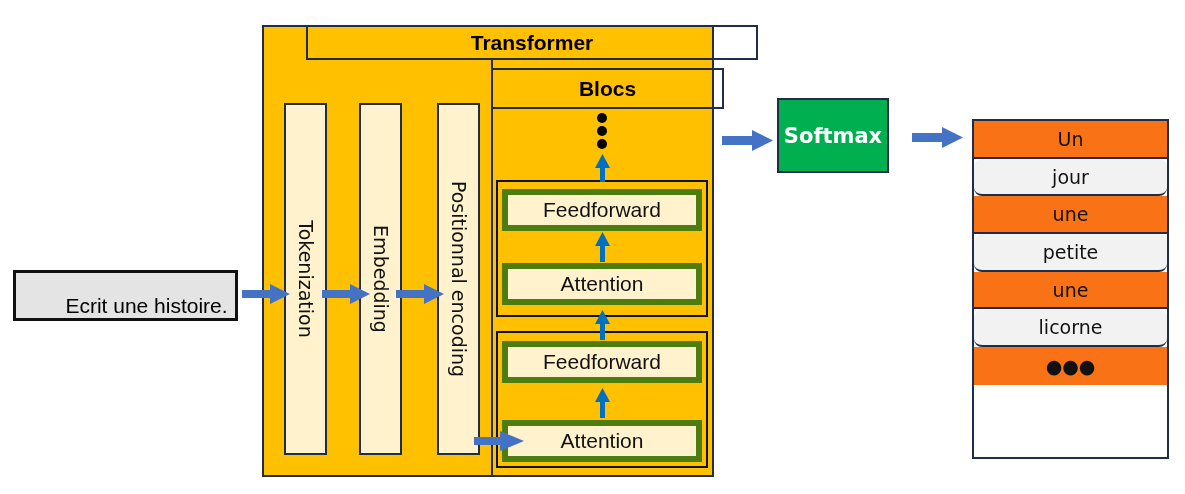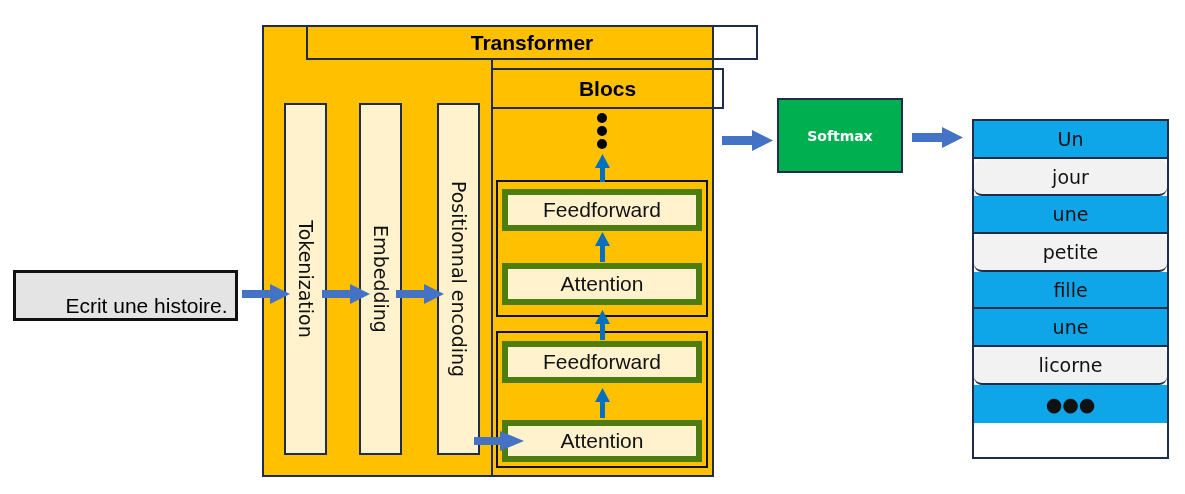--- a/index.html
+++ b/index.html
@@ -20,28 +20,28 @@
       font-weight: bold; font-size: 21px; display:flex; align-items:center; justify-content:center;margin-top:10px; }
 
     .stage { background: #fff2cc; border: 2px solid #1f2d4a; width: 43px; height: 352px; top: 103px; }
     .stage span { position:absolute; left:50%; top:50%; transform: translate(-50%,-50%) rotate(90deg);
       white-space: nowrap; font-size: 19px; color:#111; }
 
     .bloc { border: 2px solid #111; left: 496px; width: 212px; }
     .layer { background: #fff2cc; border: 6px solid #4d7c0f; left: 502px; width: 200px; height: 42px;
       font-size: 21px; display:flex; align-items:center; justify-content:center; color:#111; }
 
-    #softmax { left: 777px; top: 98px; width: 126px; height: 75px; background: #00b050; border: 2px solid #1f2d4a;
-      color: #fff; font-weight: bold; font-size: 14px; display:flex; align-items:center; justify-content:center; }
+    #softmax { left: 777px; top: 98px; width: 112px; height: 75px; background: #00b050; border: 2px solid #1f2d4a;
+      color: #fff; font-weight: bold; font-size: 21px; display:flex; align-items:center; justify-content:center; }
 
     #output-list { left: 972px; top: 119px; width: 197px; height: 340px; border: 2px solid #1f2d4a; }
     .out-item { height: 37.7px; border-bottom: 2px solid #1f2d4a; box-sizing: border-box; display:flex; align-items:center; justify-content:center;
       font-size: 19px; color:#111; }
     .out-item:last-child { border-bottom: none; }
-    .out-item.dark { background: #0ea5e9; }
+    .out-item.dark { background: #f97316; }
     .out-item.light { background: #f2f2f2; border-radius: 8px; }
 
     svg.arrows { position: absolute; left: 0; top: 0; }
   </style>
 </head>
 <body>
 
 <div class="abs sans" id="input-box">
   <span>Ecrit une histoire.</span>
 </div>
@@ -77,21 +77,20 @@
 
 <div class="abs cal" id="softmax">
   <span>Softmax</span>
 </div>
 
 <div class="abs cal" id="output-list">
   <div class="out-item dark">Un</div>
   <div class="out-item light">jour</div>
   <div class="out-item dark">une</div>
   <div class="out-item light">petite</div>
-  <div class="out-item dark">fille</div>
   <div class="out-item dark">une</div>
   <div class="out-item light">licorne</div>
   <div class="out-item dark">●●●</div>
 </div>
 
 <svg class="arrows" width="1185" height="494">
   <g fill="#4472c4">
 
     <g>
         <rect x="242" y="290" width="30" height="8"></rect>

